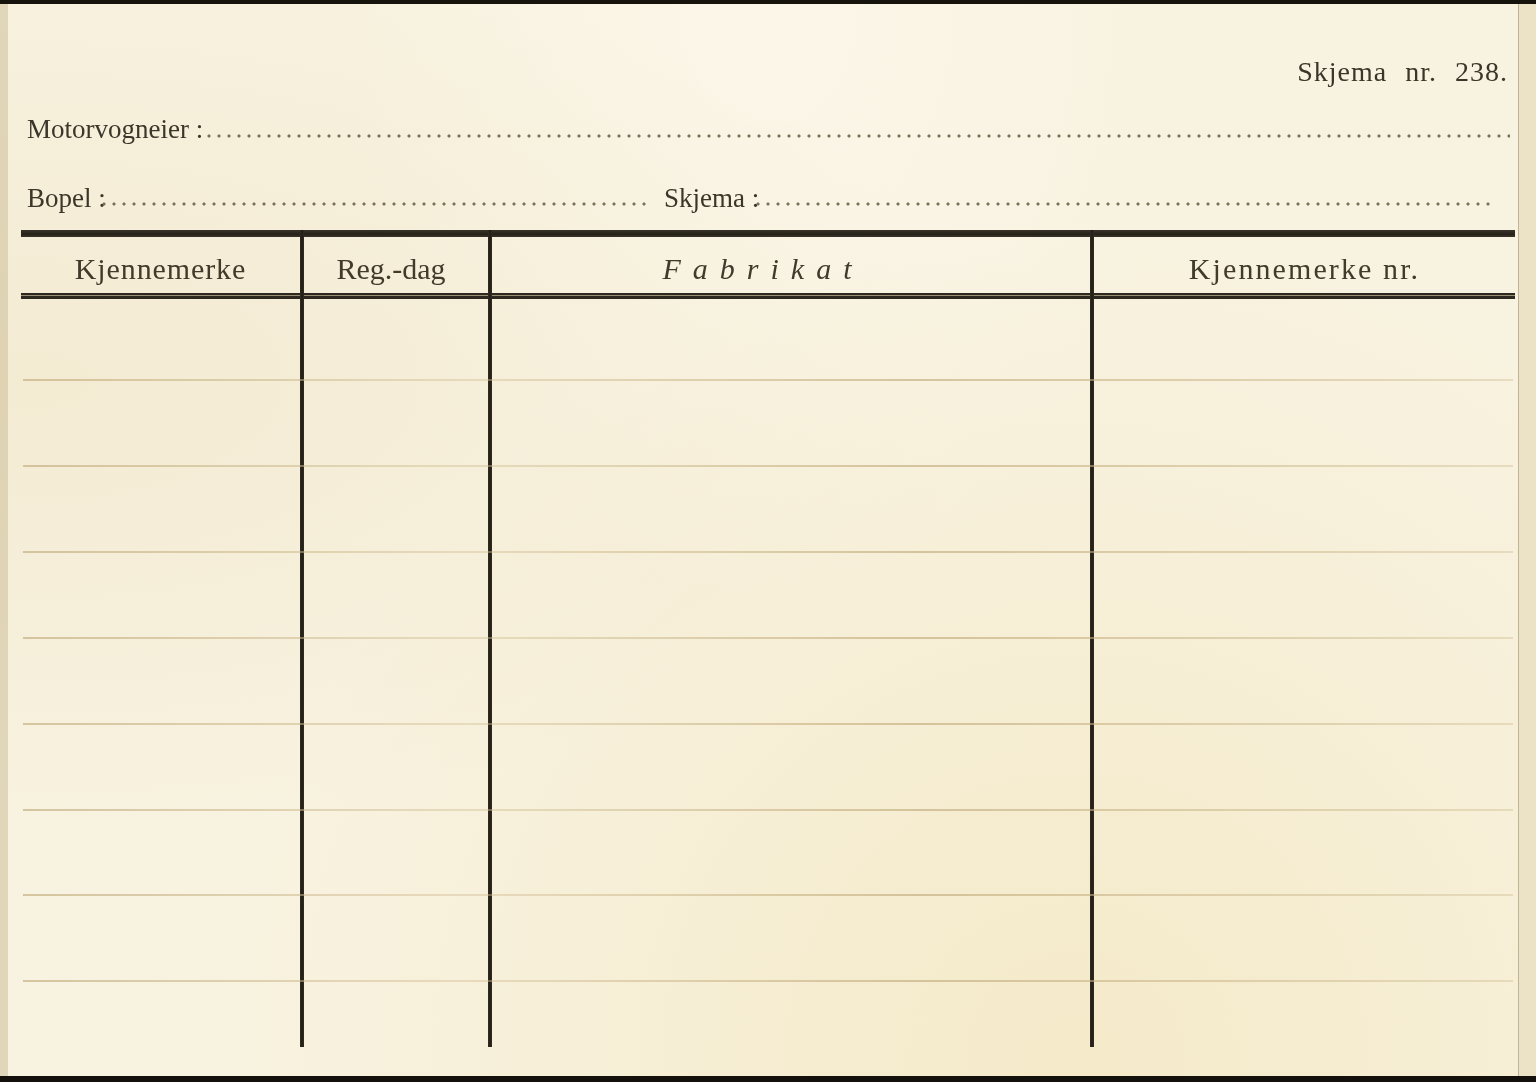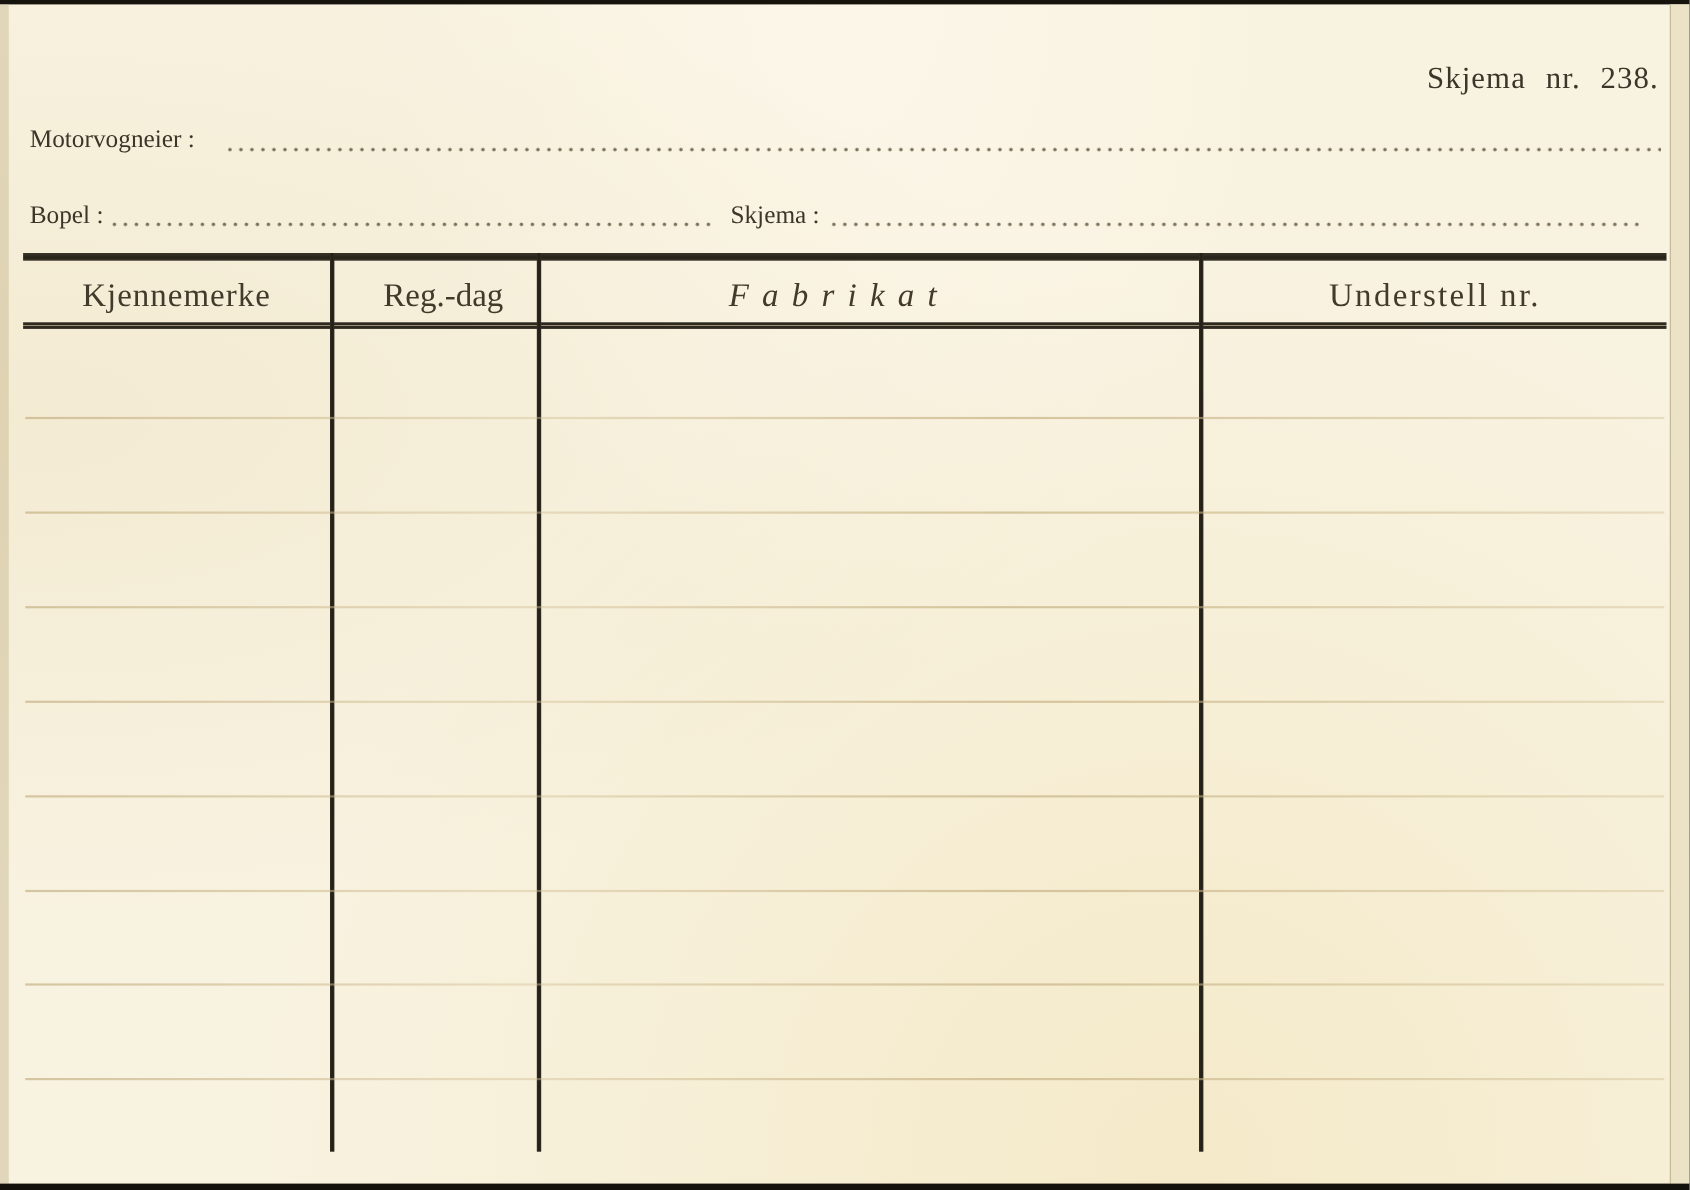--- a/index.html
+++ b/index.html
@@ -25,21 +25,21 @@
   .edge-bottom { position:absolute; left:0; top:1076px; width:1536px; height:6px; background:#14110c; }
   .edge-left   { position:absolute; left:0; top:4px; width:8px; height:1072px; background:rgba(205,192,155,0.55); }
   .edge-right  { position:absolute; left:1518px; top:4px; width:18px; height:1072px;
                  background:#ece3c7; border-left:1px solid rgba(155,143,110,0.55); }
 
   .form-number {
     position:absolute; top:56px; right:28px;
     font-size:28px; letter-spacing:1px; word-spacing:10px;
     color:#3c362a;
   }
-  .field-label { position:absolute; font-size:23px; color:#3c362a; }
+  .field-label { position:absolute; font-size:27px; color:#3c362a; }
   .label-owner      { left:27px;  top:114px; }
   .label-occupation { left:27px;  top:183px; }
   .label-residence  { left:664px; top:183px; }
 
   .dotted {
     position:absolute; height:4px;
     background-image: radial-gradient(circle at 2px 2px, rgba(100,90,64,0.85) 1.2px, transparent 1.9px);
     background-size: 10px 4px;
     background-repeat: repeat-x;
   }
@@ -63,21 +63,21 @@
   .v1 { left:300px; }
   .v2 { left:488px; }
   .v3 { left:1090px; }
 
   .col-header {
     position:absolute; top:249px; height:40px;
     display:flex; align-items:center; justify-content:center;
     font-size:30px; color:#423a2b;
   }
   .ch1 { left:21px;   width:279px; letter-spacing:0.03em; }
-  .ch2 { left:316px;  width:174px; }
+  .ch2 { left:304px;  width:174px; }
   .ch3 { left:468px;  width:590px; letter-spacing:0.40em;font-style:italic; }
   .ch4 { left:1094px; width:421px; letter-spacing:0.07em; }
 
   .row-rule {
     position:absolute; left:23px; width:1490px; height:2px;
     background: linear-gradient(90deg,
        rgba(196,176,130,0.85), rgba(210,192,150,0.55) 30%,
        rgba(193,172,124,0.8) 60%, rgba(212,196,156,0.6));
     opacity:0.8;
   }
@@ -102,21 +102,21 @@
 
   <div class="field-label label-residence">Skjema :</div>
   <div class="dotted dots-residence"></div>
 
   <div>
     <div class="tbl-top"></div>
 
     <div class="col-header ch1">Kjennemerke</div>
     <div class="col-header ch2">Reg.-dag</div>
     <div class="col-header ch3">Fabrikat</div>
-    <div class="col-header ch4">Understell nr.</div>
+    <div class="col-header ch4">Kjennemerke nr.</div>
 
     <div class="tbl-header-bottom"></div>
 
     <div class="vline v1"></div>
     <div class="vline v2"></div>
     <div class="vline v3"></div>
 
     <div class="row-rule" style="top:379px;"></div>
     <div class="row-rule" style="top:465px;"></div>
     <div class="row-rule" style="top:551px;"></div>

